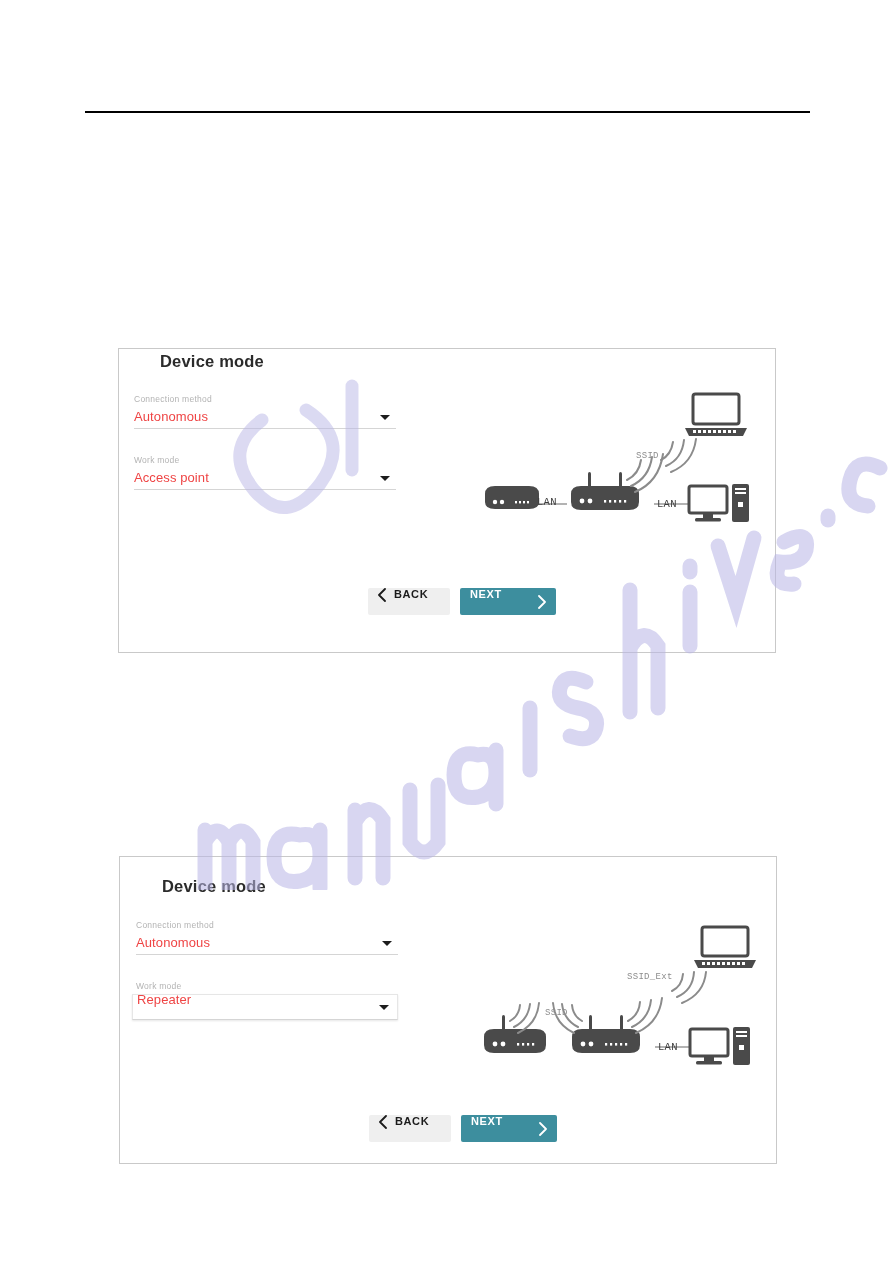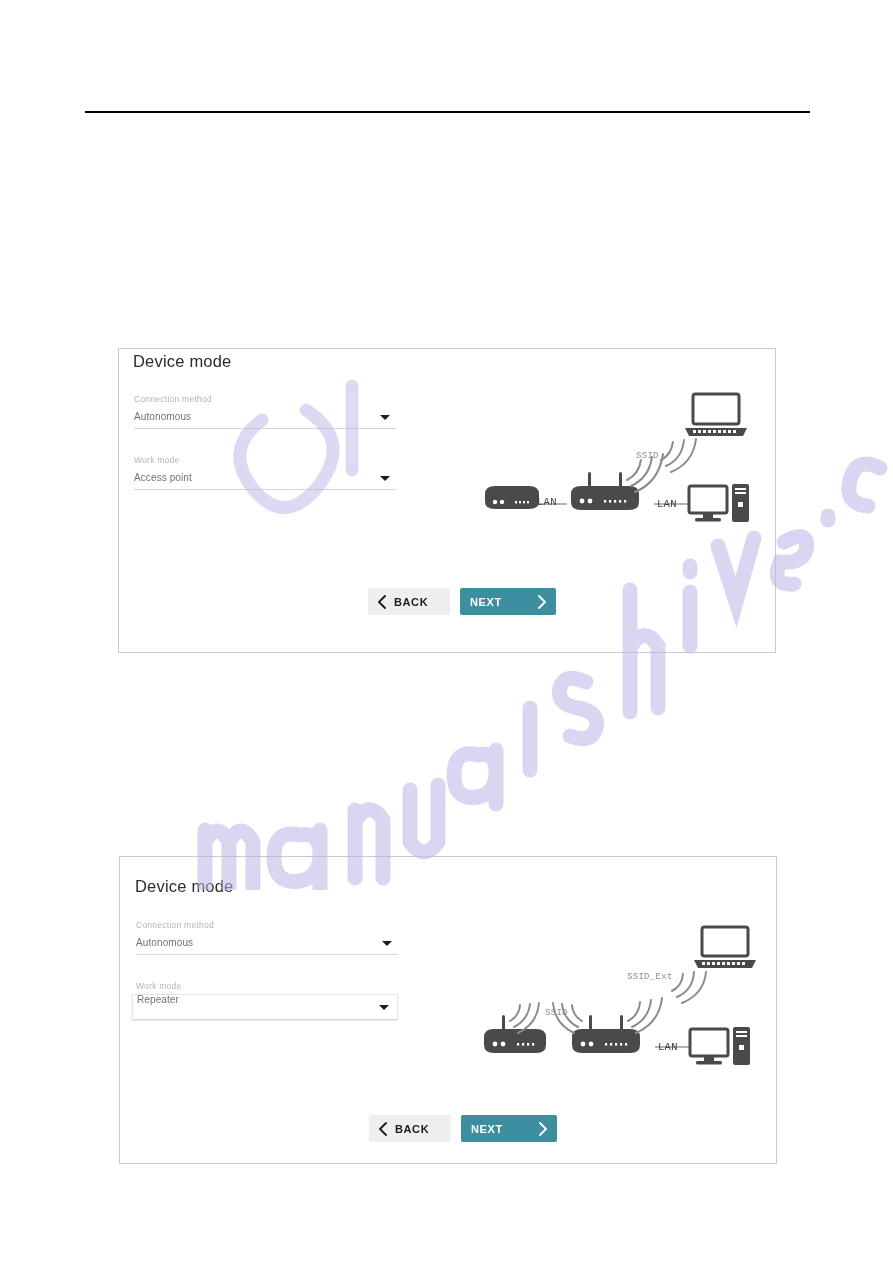--- a/index.html
+++ b/index.html
@@ -45,23 +45,24 @@
     box-sizing: border-box;
     overflow: hidden;
   }
   #card-ap   { left: 118px; top: 348px;  width: 658px; height: 305px; }
   #card-rep  { left: 119px; top: 856px;  width: 658px; height: 308px; }
 
   .card-title {
     position: absolute;
     color: #2b2b2b;
     font-size: 16.5px;
-    font-weight: 400;
+    font-weight: 700;
     letter-spacing: .2px;
     white-space: nowrap;
+    margin-left: 27px;
   }
   #card-ap .card-title  { left: 14px; top: 3px; }
   #card-rep .card-title { left: 15px; top: 20px; }
 
   
   .form {
     position: absolute;
     width: 262px;
   }
   #card-ap .form  { left: 15px; top: 45px; }
@@ -79,22 +80,22 @@
 
   .field-control {
     position: relative;
     height: 24px;
     border-bottom: 1px solid #d5d5d5;
     box-sizing: border-box;
     display: flex;
     align-items: center;
   }
   .field-value {
-    font-size: 10px;
-    color: #737373;
+    font-size: 13px;
+    color: #ef4444;
     letter-spacing: .1px;
     white-space: nowrap;
   }
 
   
   .field.raised .field-control {
     background: #ffffff;
     border: 1px solid #e6e6e6;
     border-bottom-color: #d5d5d5;
     box-shadow: 0 1px 2px rgba(0,0,0,.10);
@@ -118,21 +119,21 @@
   .field.raised .caret { right: 8px; }
 
   
   .btn-row { position: absolute; display: flex; }
   #card-ap .btn-row  { left: 249px; top: 239px; }
   #card-rep .btn-row { left: 249px; top: 258px; }
 
   .btn {
     height: 27px;
     display: flex;
-    align-items: center;
+    align-items: flex-start;
     font-size: 11px;
     font-weight: bold;
     letter-spacing: .6px;
     box-sizing: border-box;
     cursor: pointer;
     user-select: none;
   }
   .btn-back {
     width: 82px;
     background: #efefef;

